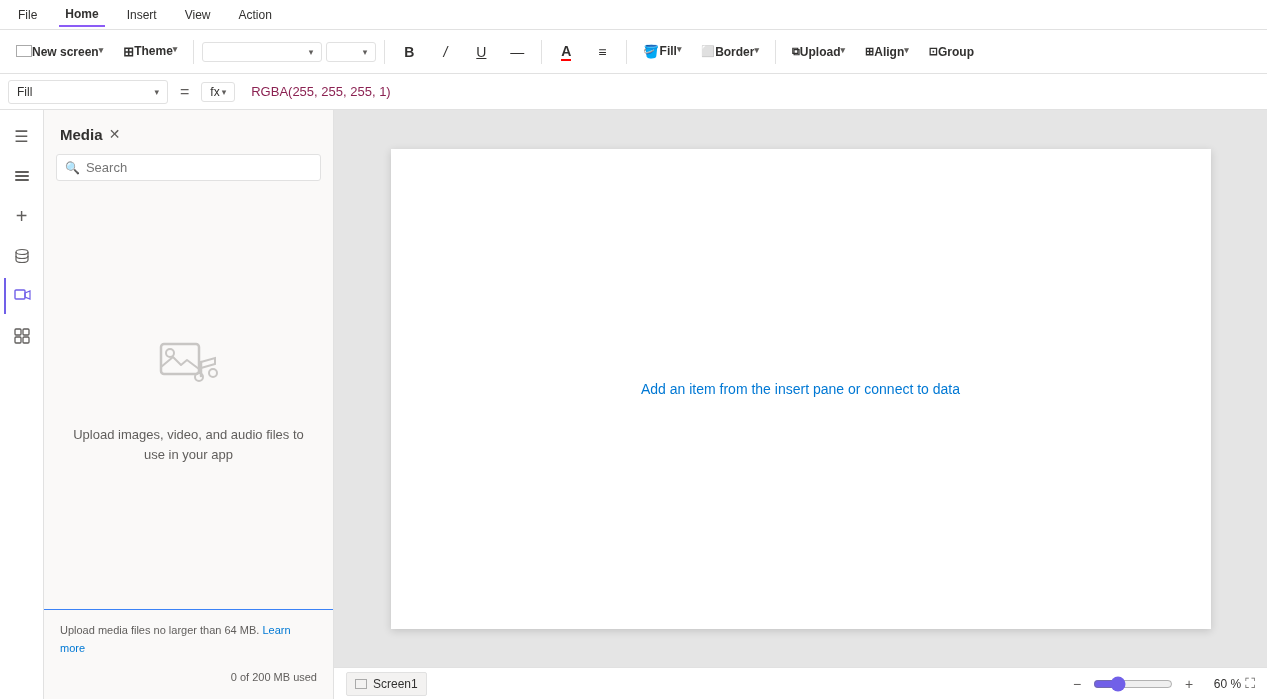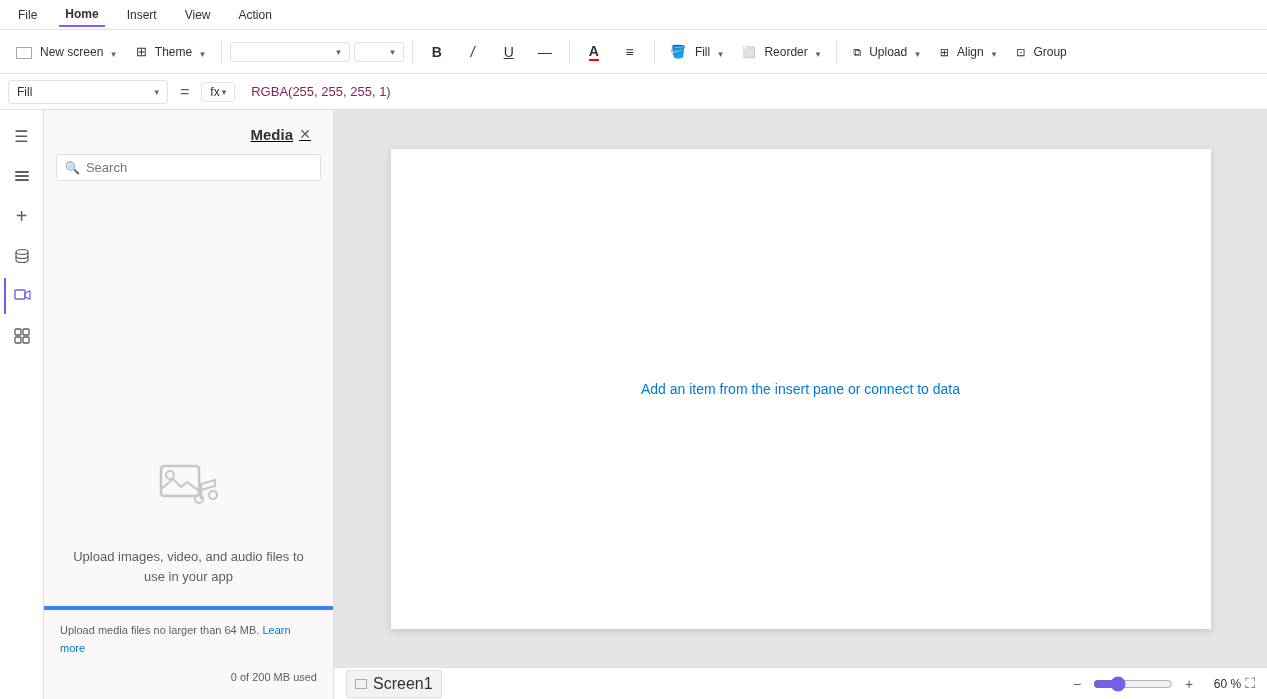--- a/index.html
+++ b/index.html
@@ -32,28 +32,29 @@
       height: 44px;
       background: #fff;
       display: flex;
       align-items: center;
       padding: 0 8px;
       border-bottom: 1px solid #e1e1e1;
       gap: 4px;
     }
     .toolbar-btn {
       display: flex;
-      align-items: flex-end;
-      gap: 8px;
+      align-items: flex-start;
+      gap: 0;
       padding: 4px 8px;
       font-size: 12px;
       color: #323130;
       cursor: pointer;
       border-radius: 3px;
       white-space: nowrap;
+      font-weight: bold;
     }
     .toolbar-separator {
       width: 1px;
       height: 24px;
       background: #e1e1e1;
       margin: 0 4px;
     }
     .toolbar-dropdown {
       display: flex;
       align-items: center;
@@ -169,23 +170,22 @@
     .media-panel {
       width: 290px;
       background: #faf9f8;
       border-right: 1px solid #e1e1e1;
       display: flex;
       flex-direction: column;
     }
     .media-panel-header {
       display: flex;
       align-items: center;
-      justify-content: flex-end;
+      justify-content: flex-start;
       padding: 12px 16px 8px 16px;
-      text-decoration: underline;
     }
     .media-panel-title {
       font-size: 15px;
       font-weight: 600;
       color: #323130;
     }
     .media-panel-close {
       width: 24px;
       height: 24px;
       display: flex;
@@ -235,38 +235,38 @@
       font-size: 16px;
       color: #605e5c;
       cursor: pointer;
     }
 
     .media-empty {
       flex: 1;
       display: flex;
       flex-direction: column;
       align-items: center;
-      justify-content: flex-end;
+      justify-content: center;
       padding: 20px;
       text-align: center;
     }
     .media-empty-icon {
       font-size: 48px;
       color: #c8c6c4;
       margin-bottom: 16px;
     }
     .media-empty-text {
       font-size: 13px;
       color: #605e5c;
       line-height: 1.5;
     }
 
     .media-footer {
       padding: 12px 16px;
-      border-top: 4px solid #3b82f6;
+      border-top: 1px solid #3b82f6;
       font-size: 11px;
       color: #605e5c;
       line-height: 1.6;
     }
     .media-footer-link {
       color: #0078d4;
       cursor: pointer;
       text-decoration: none;
     }
     .media-footer-usage {
@@ -320,21 +320,21 @@
       display: flex;
       align-items: center;
       padding: 0 12px;
       gap: 8px;
     }
     .screen-tab {
       display: flex;
       align-items: center;
       gap: 6px;
       padding: 4px 8px;
-      font-size: 16px;
+      font-size: 12px;
       color: #323130;
       cursor: pointer;
       border: 1px solid #e1e1e1;
       border-radius: 2px;
       background: #f3f2f1;
     }
     .zoom-controls {
       margin-left: auto;
       display: flex;
       align-items: center;
@@ -418,21 +418,21 @@
       <span>≡</span>
     </div>
   <div class="toolbar-separator"></div>
   <div class="toolbar-btn">
     <span style="font-size:13px;">🪣</span>
     <span>Fill</span>
     <span class="chevron">▾</span>
   </div>
   <div class="toolbar-btn">
     <span style="font-size:11px;">⬜</span>
-    <span>Reorder</span>
+    <span>Border</span>
     <span class="chevron">▾</span>
   </div>
   <div class="toolbar-separator"></div>
   <div class="toolbar-btn">
     <span style="font-size:11px;">⧉</span>
     <span>Upload</span>
     <span class="chevron">▾</span>
   </div>
   <div class="toolbar-btn">
     <span style="font-size:11px;">⊞</span>

